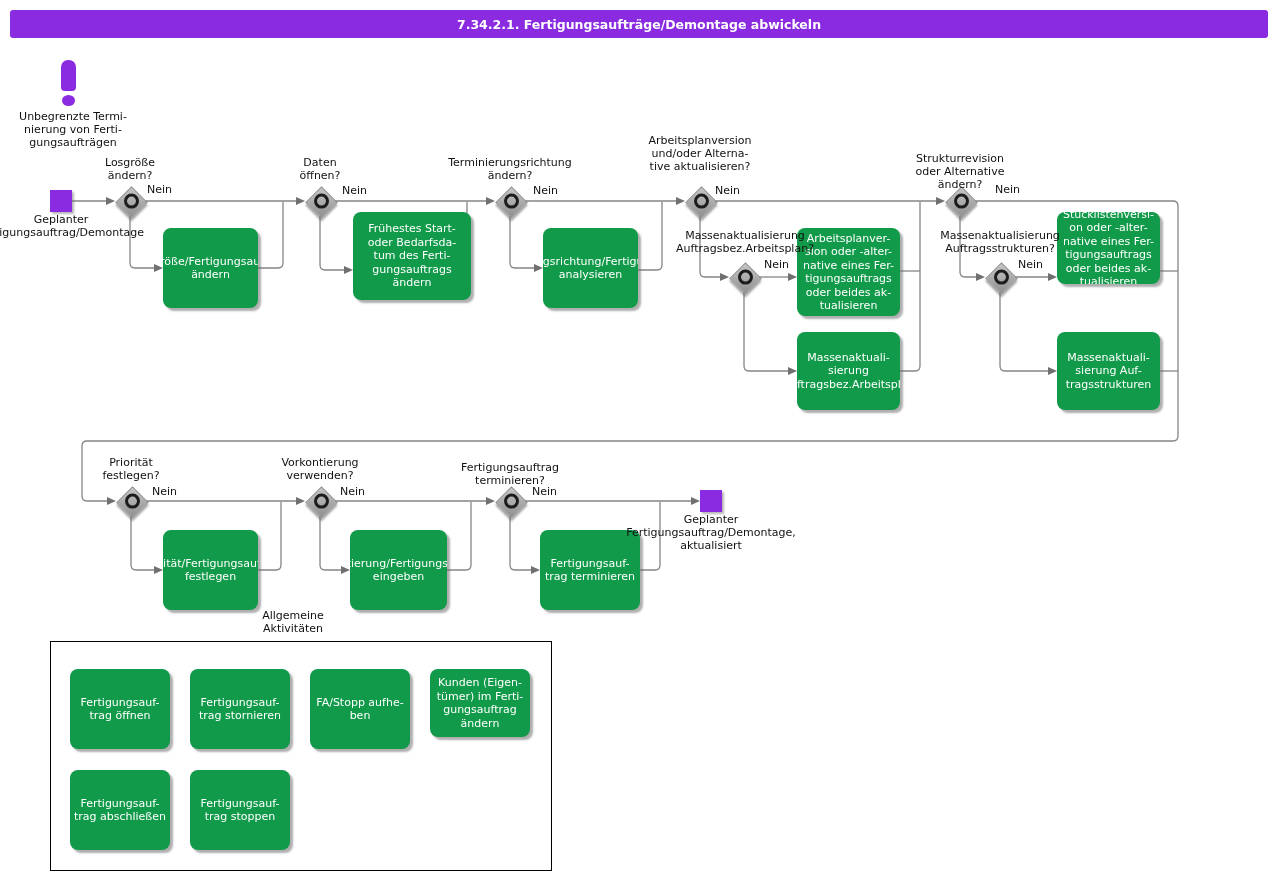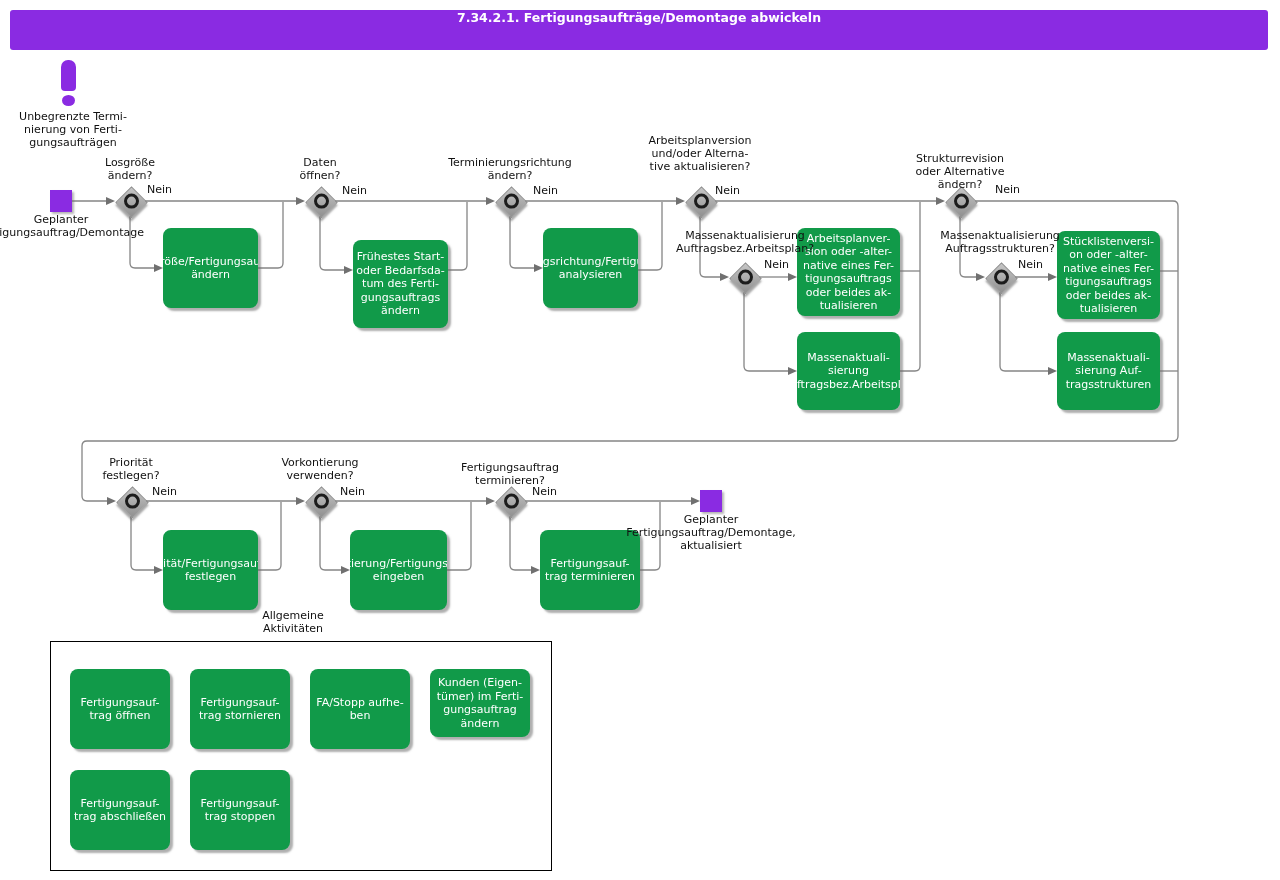--- a/index.html
+++ b/index.html
@@ -1,20 +1,20 @@
 <!DOCTYPE html>
 <html style="--color-purple: #8a2be2; --color-green: #119a49; --color-line: #858585; --color-arrow: #707070;"><head>
 <meta charset="utf-8">
 <style>
   html,body{margin:0;padding:0;background:#fff;}
   #canvas{position:relative;width:1280px;height:880px;overflow:hidden;
           font-family:"DejaVu Sans","Liberation Sans",sans-serif;color:#111;}
-  .titlebar{position:absolute;left:10px;top:10px;width:1258px;height:40px;
+  .titlebar{position:absolute;left:10px;top:10px;width:1258px;height:28px;
             background:var(--color-purple,#8a2be2);border-radius:3px;
-            display:flex;justify-content:center;}
+            display:flex;align-items:center;justify-content:center;}
   .titlebar span{color:#fff;font-size:12.5px;font-weight:bold;white-space:pre;}
   svg.connectors{position:absolute;left:0;top:0;z-index:1;}
   .edge{stroke:var(--color-line,#858585);stroke-width:1.3;fill:none;}
   .arrowhead{fill:var(--color-arrow,#707070);}
   .task{position:absolute;z-index:2;background:var(--color-green,#119a49);
         border-radius:8px;box-shadow:3px 3px 2px rgba(110,110,110,.55);
         display:flex;align-items:center;justify-content:center;overflow:hidden;}
   .task .tl{flex:0 0 auto;white-space:pre;text-align:center;color:#fff;
             font-size:11px;line-height:13.5px;}
   .lbl{position:absolute;z-index:3;transform:translateX(-50%);text-align:center;
@@ -156,21 +156,21 @@
       <div class="ring"></div>
     </div>
   <div class="lbl" style="left:1000px;top:229px">Massenaktualisierung
 Auftragsstrukturen?</div>
   <div class="nein" style="left:1018px;top:258px">Nein</div>
 
   <div class="task" style="left:163px;top:228px;width:95px;height:80px">
       <div class="tl">Losgröße/Fertigungsauftrag
 ändern</div>
     </div>
-  <div class="task" style="left:353px;top:240px;width:95px;height:88px">
+  <div class="task" style="left:353px;top:212px;width:118px;height:88px">
       <div class="tl">Frühestes Start-
 oder Bedarfsda-
 tum des Ferti-
 gungsauftrags
 ändern</div>
     </div>
   <div class="task" style="left:543px;top:228px;width:95px;height:80px">
       <div class="tl">Terminierungsrichtung/Fertigungsauftrag
 analysieren</div>
     </div>
@@ -180,21 +180,21 @@
 native eines Fer-
 tigungsauftrags
 oder beides ak-
 tualisieren</div>
     </div>
   <div class="task" style="left:797px;top:332px;width:103px;height:78px">
       <div class="tl">Massenaktuali-
 sierung
 Auftragsbez.Arbeitsplan</div>
     </div>
-  <div class="task" style="left:1057px;top:231px;width:103px;height:88px">
+  <div class="task" style="left:1057px;top:212px;width:103px;height:72px">
       <div class="tl">Stücklistenversi-
 on oder -alter-
 native eines Fer-
 tigungsauftrags
 oder beides ak-
 tualisieren</div>
     </div>
   <div class="task" style="left:1057px;top:332px;width:103px;height:78px">
       <div class="tl">Massenaktuali-
 sierung Auf-

